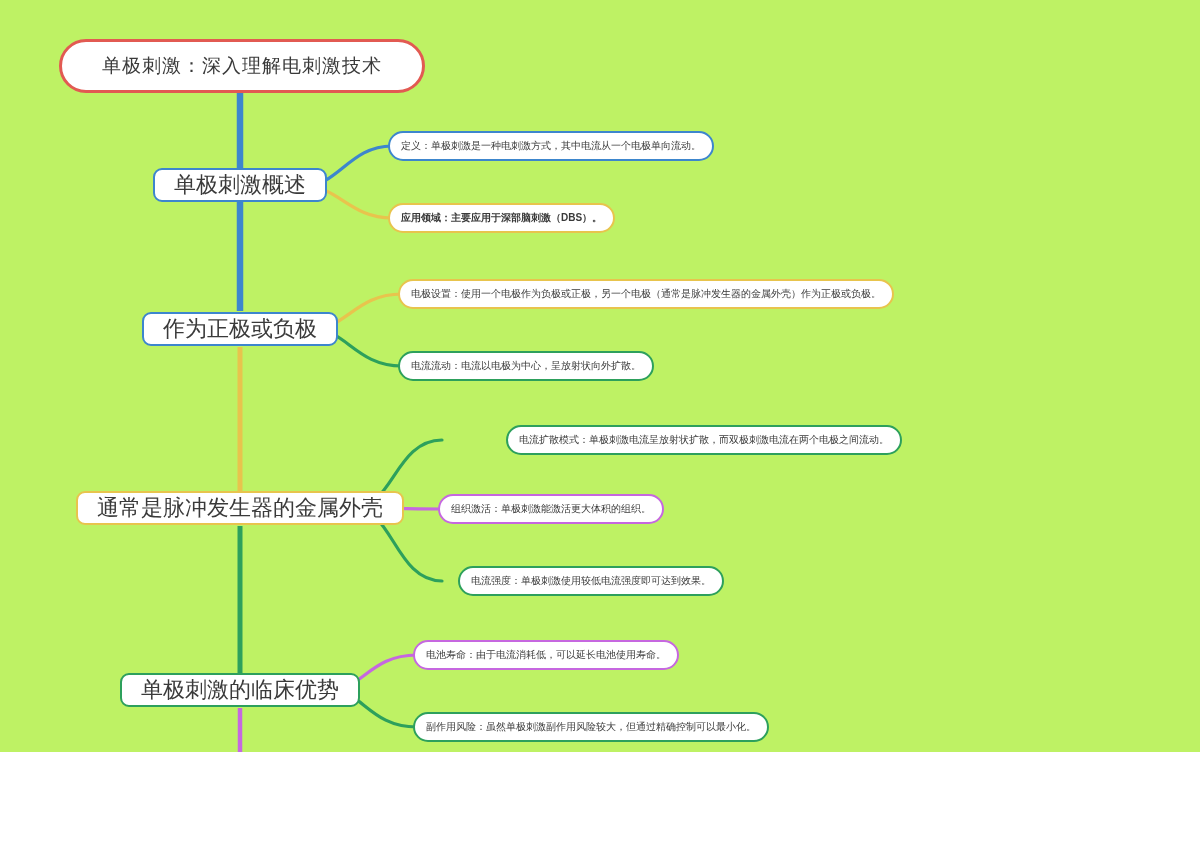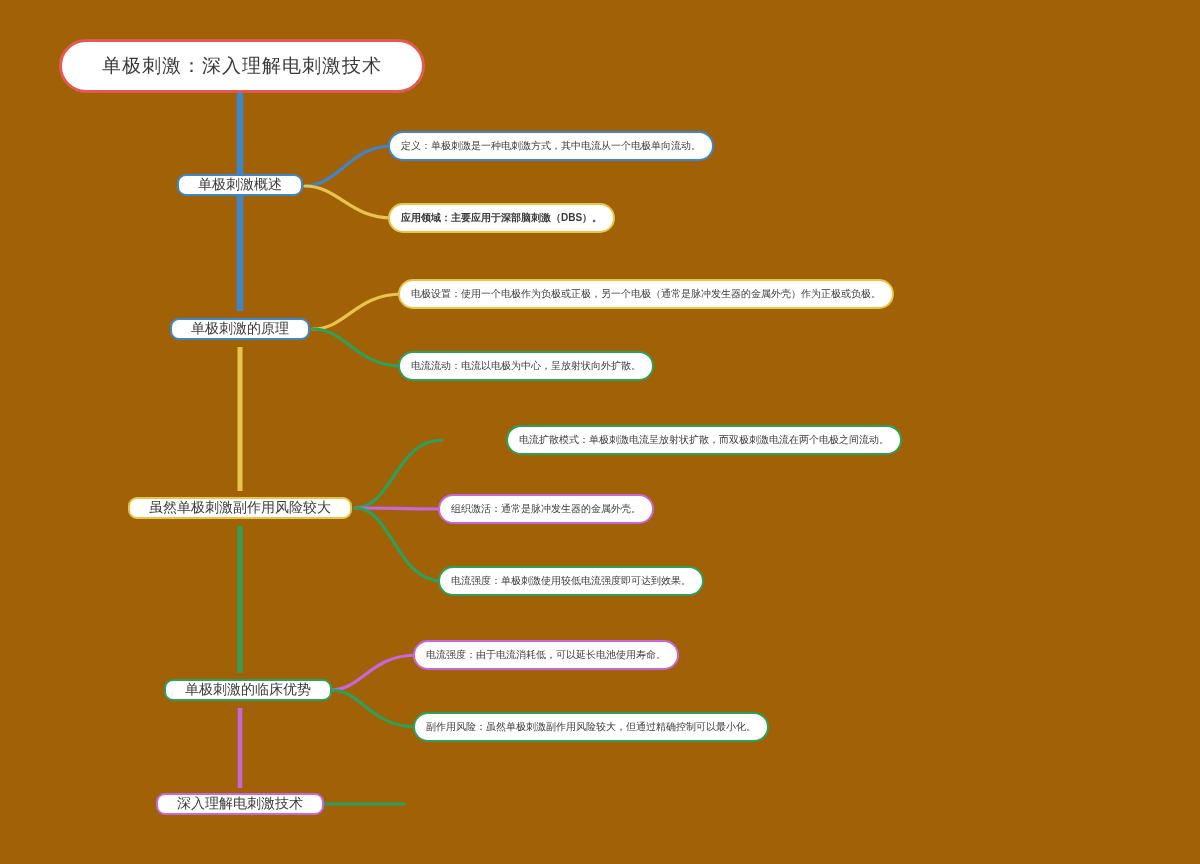--- a/index.html
+++ b/index.html
@@ -2,22 +2,22 @@
 <html><head>
 <meta charset="utf-8">
 <style>
   html, body { margin: 0; padding: 0; }
   body {
     font-family: "Liberation Sans", sans-serif;
   }
   .canvas {
     position: relative;
     width: 1200px;
-    height: 864px;
-    background: #a16207;
+    height: 752px;
+    background: #bef264;
     overflow: hidden;
   }
   svg.links {
     position: absolute;
     left: 0; top: 0;
     width: 1200px; height: 864px;
     pointer-events: none;
   }
   .node {
     position: absolute;
@@ -31,21 +31,21 @@
   .root-node {
     font-size: 19px;
     padding: 11px 40px;
     border-width: 3px;
     border-color: #e25a52;
     border-radius: 30px;
     transform: translate(-50%, -50%);
     letter-spacing: 1px;
   }
   .main-node {
-    font-size: 14px;
+    font-size: 22px;
     padding: 0 19px;
     border-width: 2px;
     border-radius: 9px;
     transform: translate(-50%, -50%);
   }
   .child-node {
     font-size: 10px;
     padding: 6px 11px;
     border-width: 2px;
     border-radius: 15px;
@@ -81,32 +81,32 @@
 
     <path d="M331,690 C362,690 370,655 417,655" stroke="#c667e0" stroke-width="3.2" fill="none" stroke-linecap="round"></path>
     <path d="M331,690 C362,690 370,727 417,727" stroke="#2da05c" stroke-width="3.2" fill="none" stroke-linecap="round"></path>
 
     <path d="M321,804 L404,804" stroke="#2da05c" stroke-width="3.2" fill="none" stroke-linecap="round"></path>
   </svg>
 
   <div class="node root-node b-red" style="left:242px; top:66px;">单极刺激：深入理解电刺激技术</div>
 
   <div class="node main-node b-blue" style="left:240px; top:185px;">单极刺激概述</div>
-  <div class="node main-node b-blue" style="left:240px; top:329px;">单极刺激的原理</div>
-  <div class="node main-node b-yellow" style="left:240px; top:508px;">虽然单极刺激副作用风险较大</div>
-  <div class="node main-node b-green" style="left:240px; top:690px;margin-left:8px;">单极刺激的临床优势</div>
+  <div class="node main-node b-blue" style="left:240px; top:329px;">作为正极或负极</div>
+  <div class="node main-node b-yellow" style="left:240px; top:508px;">通常是脉冲发生器的金属外壳</div>
+  <div class="node main-node b-green" style="left:240px; top:690px;">单极刺激的临床优势</div>
   <div class="node main-node b-purple" style="left:240px; top:804px;">深入理解电刺激技术</div>
 
   <div class="node child-node b-blue" style="left:388px; top:146px;">定义：单极刺激是一种电刺激方式，其中电流从一个电极单向流动。</div>
   <div class="node child-node b-yellow" style="left:388px; top:218px;font-weight:bold;">应用领域：主要应用于深部脑刺激（DBS）。</div>
 
   <div class="node child-node b-yellow" style="left:398px; top:294px;">电极设置：使用一个电极作为负极或正极，另一个电极（通常是脉冲发生器的金属外壳）作为正极或负极。</div>
   <div class="node child-node b-green" style="left:398px; top:366px;">电流流动：电流以电极为中心，呈放射状向外扩散。</div>
 
   <div class="node child-node b-green" style="left:462px; top:440px;margin-left:44px;">电流扩散模式：单极刺激电流呈放射状扩散，而双极刺激电流在两个电极之间流动。</div>
-  <div class="node child-node b-purple" style="left:438px; top:509px;">组织激活：通常是脉冲发生器的金属外壳。</div>
-  <div class="node child-node b-green" style="left:438px; top:581px;">电流强度：单极刺激使用较低电流强度即可达到效果。</div>
+  <div class="node child-node b-purple" style="left:438px; top:509px;">组织激活：单极刺激能激活更大体积的组织。</div>
+  <div class="node child-node b-green" style="left:458px; top:581px;">电流强度：单极刺激使用较低电流强度即可达到效果。</div>
 
-  <div class="node child-node b-purple" style="left:413px; top:655px;">电流强度：由于电流消耗低，可以延长电池使用寿命。</div>
+  <div class="node child-node b-purple" style="left:413px; top:655px;">电池寿命：由于电流消耗低，可以延长电池使用寿命。</div>
   <div class="node child-node b-green" style="left:413px; top:727px;">副作用风险：虽然单极刺激副作用风险较大，但通过精确控制可以最小化。</div>
 
 
 </div>
 
 </body></html>

